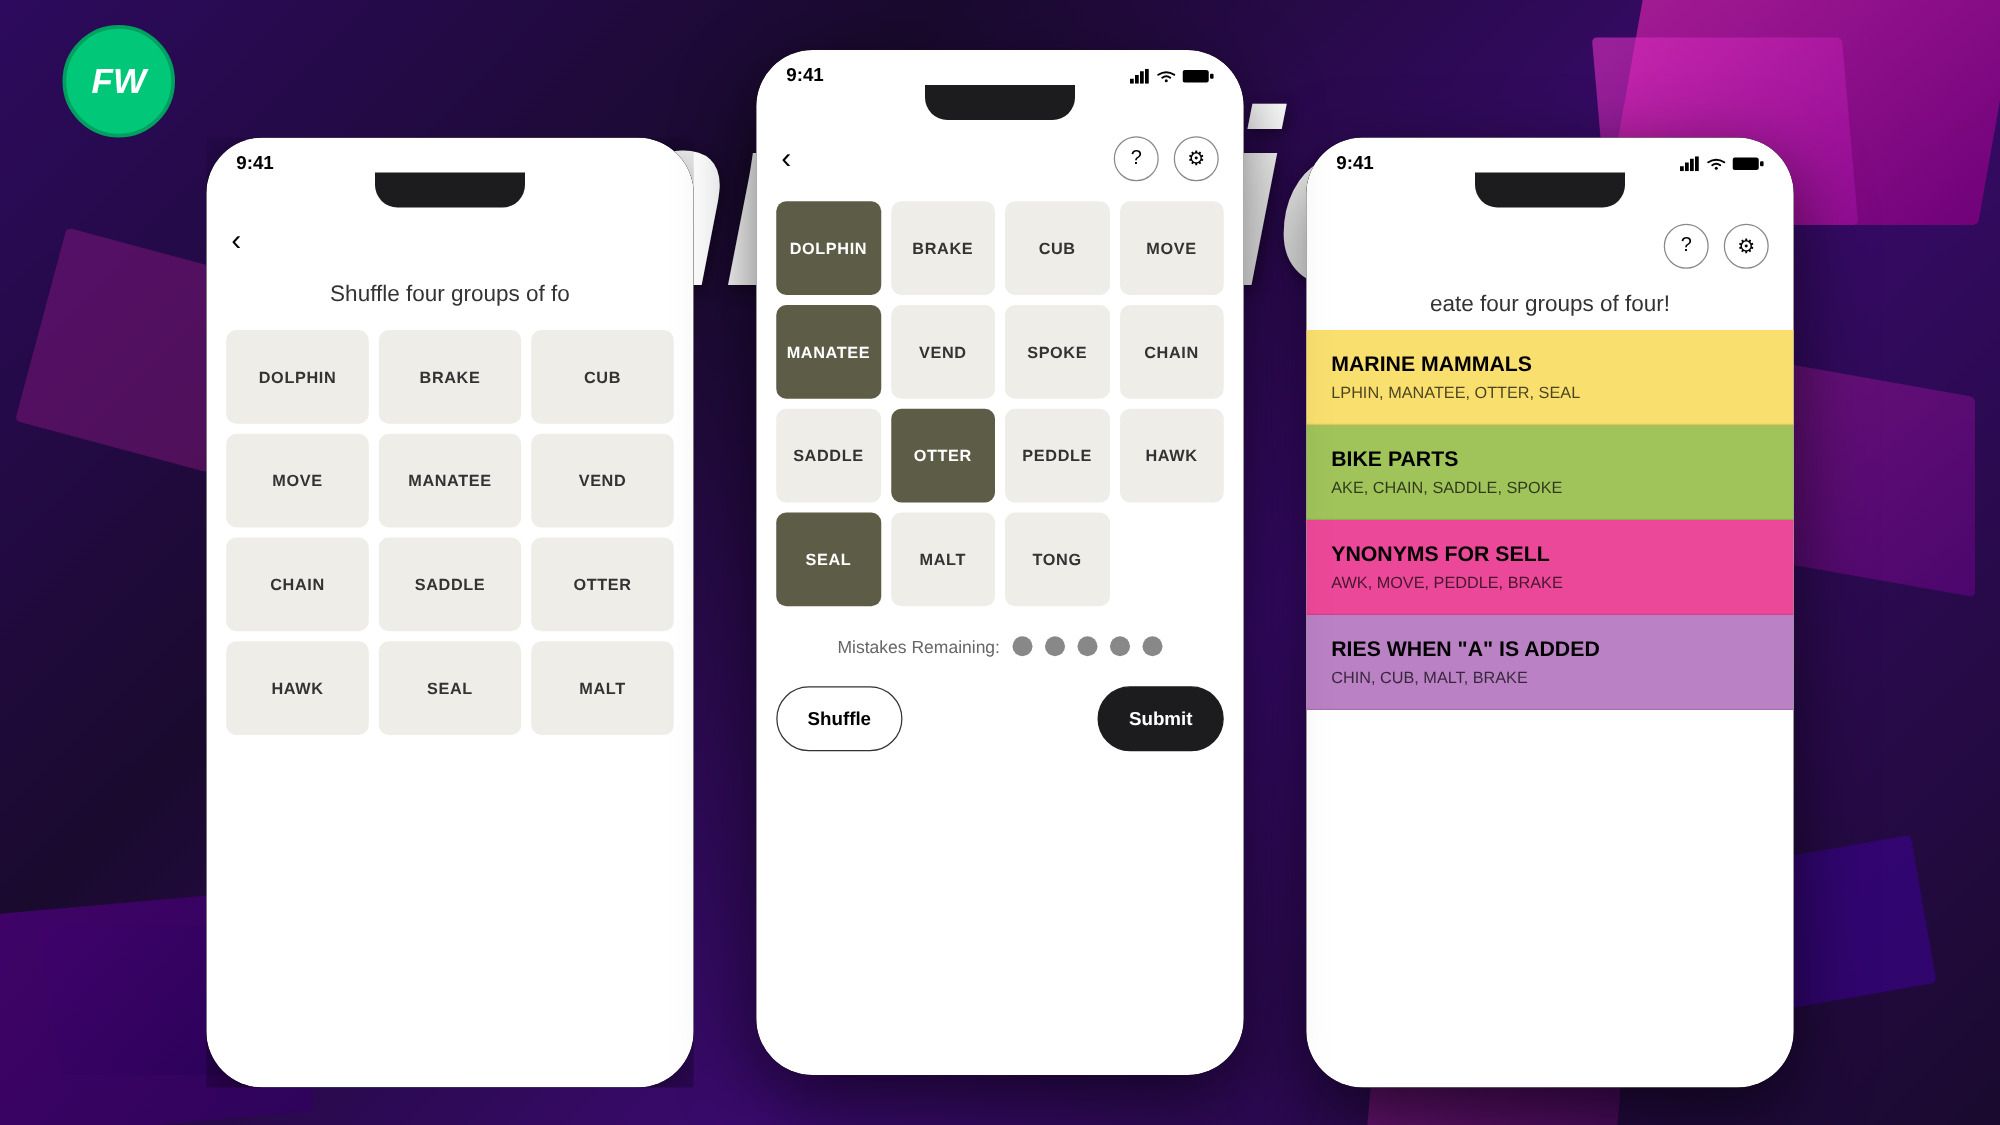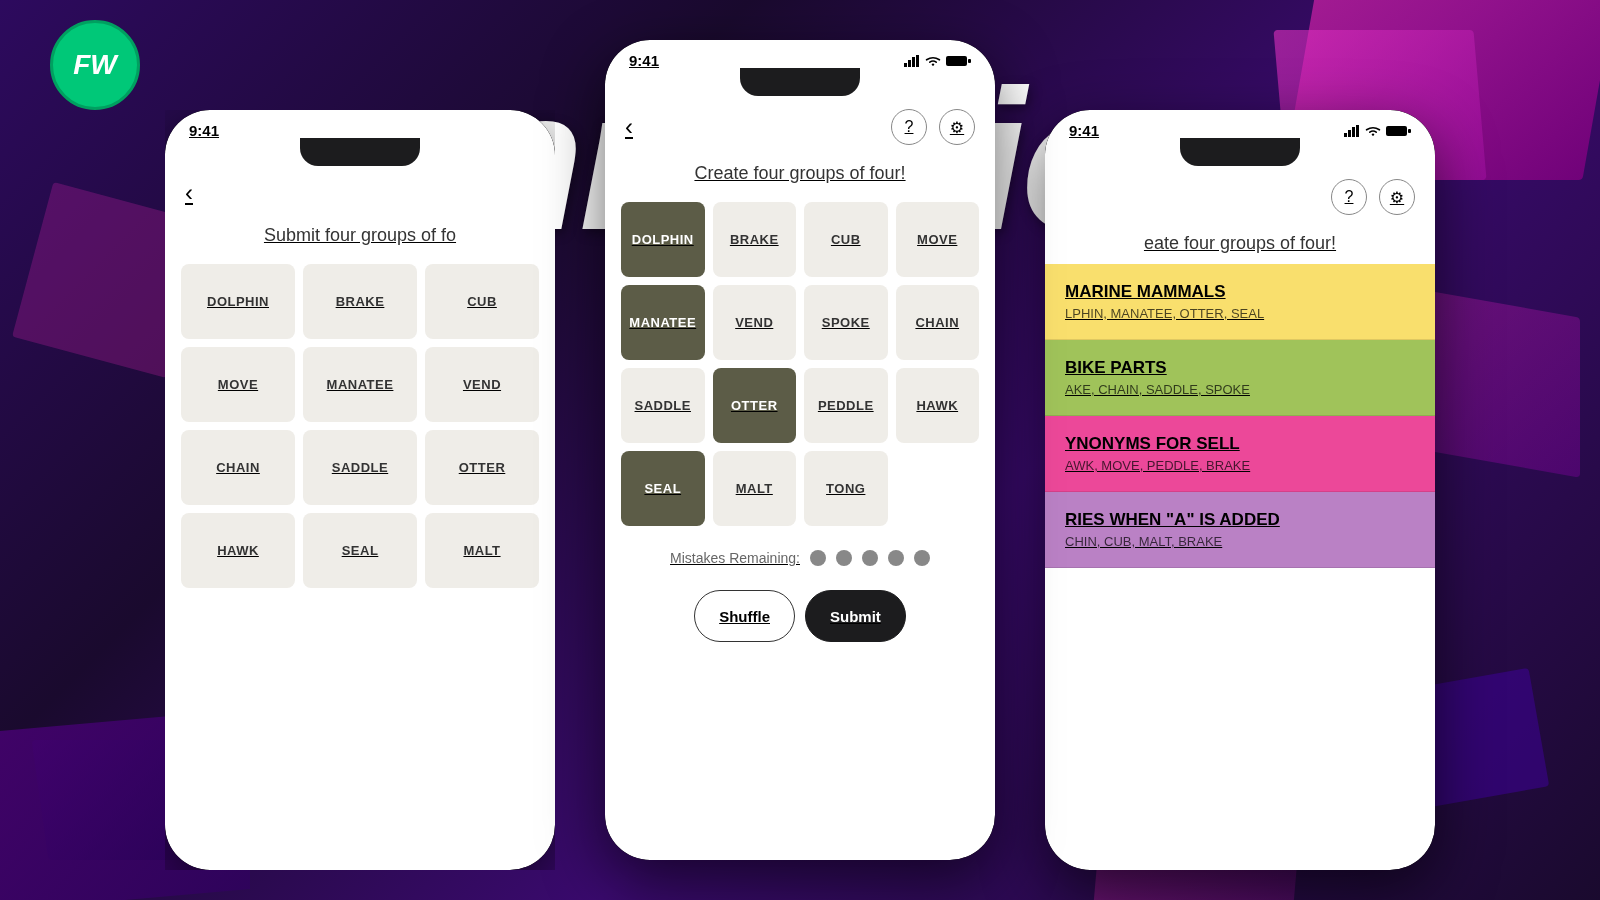--- a/index.html
+++ b/index.html
@@ -76,21 +76,20 @@
     }
 
     .phone-screen {
       background: white;
       height: 100%;
       width: 100%;
       border-radius: 45px;
       overflow: hidden;
       display: flex;
       flex-direction: column;
-      text-decoration: underline;
     }
 
     
     .phone-center {
       width: 390px;
       height: 820px;
       top: 40px;
       left: 50%;
       transform: translateX(-50%);
     }
@@ -236,21 +235,21 @@
       background: #888;
       display: inline-block;
     }
 
     
     .action-buttons {
       display: flex;
       gap: 10px;
       padding: 8px 16px 20px;
       flex-shrink: 0;
-      justify-content: center;
+      justify-content: space-between;
     }
 
     .action-btn {
       height: 52px;
       border-radius: 30px;
       border: 1.5px solid #333;
       background: white;
       font-size: 15px;
       font-weight: 600;
       cursor: pointer;
@@ -364,21 +363,21 @@
     <div class="status-bar">
       <span>9:41</span>
     </div>
 
     <div class="notch"></div>
 
     <div class="nav-bar">
       <span class="nav-back">‹</span>
     </div>
 
-    <div class="game-title">Submit four groups of fo</div>
+    <div class="game-title">Shuffle four groups of fo</div>
 
     <div class="word-grid-left" id="left-grid">
         <div class="word-tile-left">DOLPHIN</div>
         <div class="word-tile-left">BRAKE</div>
         <div class="word-tile-left">CUB</div>
         <div class="word-tile-left">MOVE</div>
         <div class="word-tile-left">MANATEE</div>
         <div class="word-tile-left">VEND</div>
         <div class="word-tile-left">CHAIN</div>
         <div class="word-tile-left">SADDLE</div>
@@ -420,21 +419,20 @@
     <div class="notch"></div>
 
     <div class="nav-bar">
       <span class="nav-back">‹</span>
       <div class="nav-icons">
         <div class="nav-icon-btn">?</div>
         <div class="nav-icon-btn">⚙</div>
       </div>
     </div>
 
-    <div class="game-title">Create four groups of four!</div>
 
     <div class="word-grid" id="center-grid">
         <div class="word-tile tile-selected">DOLPHIN</div>
         <div class="word-tile tile-normal">BRAKE</div>
         <div class="word-tile tile-normal">CUB</div>
         <div class="word-tile tile-normal">MOVE</div>
         <div class="word-tile tile-selected">MANATEE</div>
         <div class="word-tile tile-normal">VEND</div>
         <div class="word-tile tile-normal">SPOKE</div>
         <div class="word-tile tile-normal">CHAIN</div>

